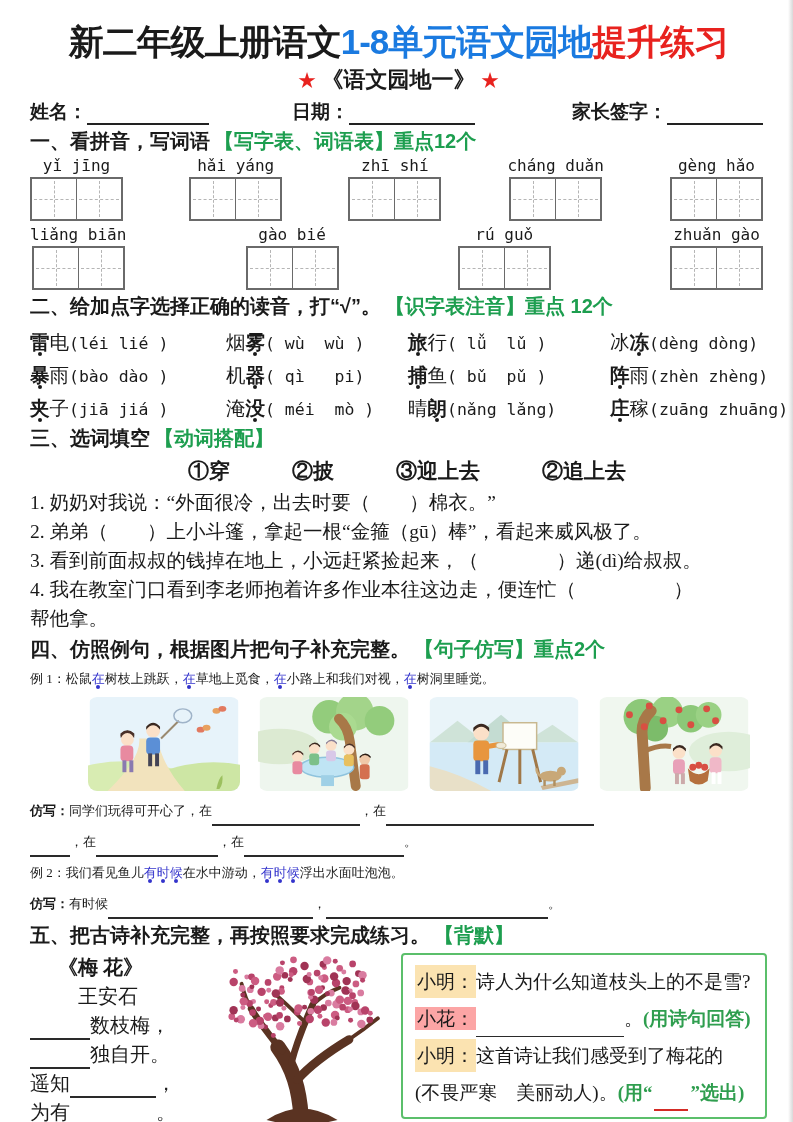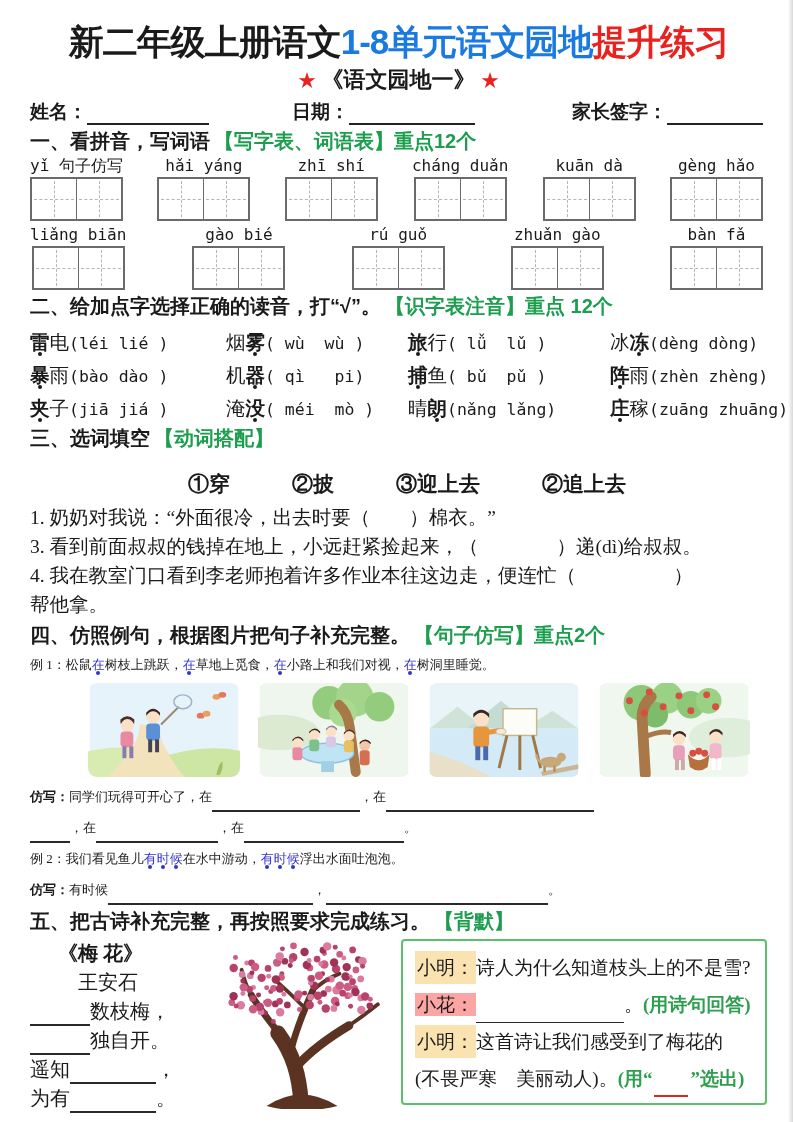--- a/index.html
+++ b/index.html
@@ -44,21 +44,21 @@
   .rd-row{display:flex;white-space:nowrap;height:33px;line-height:38px;font-size:19.5px;}
   .rd-item{flex:0 0 auto;}
   .rd-item:nth-child(1){width:196px;} .rd-item:nth-child(2){width:182px;}
   .rd-item:nth-child(3){width:202px;} .rd-item:nth-child(4){width:155px;}
   .rd-opts{font-family:"DejaVu Sans Mono",monospace;font-size:16.5px;white-space:pre;}
   .adot{font-weight:bold;position:relative;font-family:"Liberation Sans",sans-serif;}
   .adot::after{content:"";position:absolute;left:50%;bottom:-3px;transform:translateX(-50%);
                width:4px;height:4px;border-radius:50%;background:#1a1a1a;}
 
   
-  .opt-row{display:flex;gap:62px;margin:19px 0 2px 158px;font-size:21px;font-weight:bold;line-height:30px;font-family:Liberation Mono, monospace;}
+  .opt-row{display:flex;gap:62px;margin:4px 0 2px 158px;font-size:21px;font-weight:bold;line-height:30px;}
   .sent{font-size:19.5px;line-height:29px;white-space:nowrap;}
 
   
   .ex-line{font-size:13px;line-height:31px;white-space:nowrap;}
   .em-ch{color:#3333cc;position:relative;}
   .em-ch::after{content:"";position:absolute;left:50%;bottom:-3px;transform:translateX(-50%);
                 width:4px;height:4px;border-radius:50%;background:#3333cc;}
   .b{font-weight:bold;font-family:"Liberation Sans",sans-serif;margin-top:35px;}
   .blank{display:inline-block;border-bottom:2px solid #2a2a2a;height:20px;vertical-align:bottom;}
   .scene-row{display:flex;gap:18px;margin:3px 0 4px 58px;}
@@ -90,21 +90,21 @@
   <div class="hdr-row">
     <div class="hdr-item hdr-name"><span>姓名：</span><span class="uline" style="width:122px"></span></div>
     <div class="hdr-item hdr-date"><span>日期：</span><span class="uline" style="width:126px"></span></div>
     <div class="hdr-item"><span>家长签字：</span><span class="uline" style="width:96px"></span></div>
   </div>
 
   <div class="sec-head"><span>一、看拼音，写词语</span><span class="sec-tag">【写字表、词语表】重点12个</span></div>
 
   <div class="py-row" id="py-row1">
       <div class="py-col">
-        <div class="py-label">yǐ 句子仿写</div>
+        <div class="py-label">yǐ jīng</div>
         <div class="box-pair">
           <div class="box-cell"></div>
           <div class="box-cell"></div>
         </div>
       </div>
       <div class="py-col">
         <div class="py-label">hǎi yáng</div>
         <div class="box-pair">
           <div class="box-cell"></div>
           <div class="box-cell"></div>
@@ -118,27 +118,20 @@
         </div>
       </div>
       <div class="py-col">
         <div class="py-label">cháng duǎn</div>
         <div class="box-pair">
           <div class="box-cell"></div>
           <div class="box-cell"></div>
         </div>
       </div>
       <div class="py-col">
-        <div class="py-label">kuān dà</div>
-        <div class="box-pair">
-          <div class="box-cell"></div>
-          <div class="box-cell"></div>
-        </div>
-      </div>
-      <div class="py-col">
         <div class="py-label">gèng hǎo</div>
         <div class="box-pair">
           <div class="box-cell"></div>
           <div class="box-cell"></div>
         </div>
       </div>
     </div>
   <div class="py-row" id="py-row2" style="margin-top:4px">
       <div class="py-col">
         <div class="py-label">liǎng biān</div>
@@ -156,27 +149,20 @@
       </div>
       <div class="py-col">
         <div class="py-label">rú guǒ</div>
         <div class="box-pair">
           <div class="box-cell"></div>
           <div class="box-cell"></div>
         </div>
       </div>
       <div class="py-col">
         <div class="py-label">zhuǎn gào</div>
-        <div class="box-pair">
-          <div class="box-cell"></div>
-          <div class="box-cell"></div>
-        </div>
-      </div>
-      <div class="py-col">
-        <div class="py-label">bàn fǎ</div>
         <div class="box-pair">
           <div class="box-cell"></div>
           <div class="box-cell"></div>
         </div>
       </div>
     </div>
 
   <div class="sec-head"><span>二、给加点字选择正确的读音，打“√”。</span><span class="sec-tag">【识字表注音】重点 12个</span></div>
 
   <div class="rd-grid" id="rd-grid">
@@ -203,20 +189,21 @@
   <div class="sec-head"><span>三、选词填空</span><span class="sec-tag">【动词搭配】</span></div>
 
   <div class="opt-row" id="opt-row">
       <span>①穿</span>
       <span>②披</span>
       <span>③迎上去</span>
       <span>②追上去</span>
     </div>
   <div id="sentences">
       <div class="sent">1. 奶奶对我说：“外面很冷，出去时要（　　）棉衣。”</div>
+      <div class="sent">2. 弟弟（　　）上小斗篷，拿起一根“金箍（gū）棒”，看起来威风极了。</div>
       <div class="sent">3. 看到前面叔叔的钱掉在地上，小远赶紧捡起来，（　　　　）递(dì)给叔叔。</div>
       <div class="sent">4. 我在教室门口看到李老师抱着许多作业本往这边走，便连忙（　　　　　）</div>
       <div class="sent">帮他拿。</div>
     </div>
 
   <div class="sec-head"><span>四、仿照例句，根据图片把句子补充完整。</span><span class="sec-tag">【句子仿写】重点2个</span></div>
 
   <div class="ex-line" id="ex1"><span>例 1：松鼠</span><span class="em-ch">在</span><span>树枝上跳跃，</span><span class="em-ch">在</span><span>草地上觅食，</span><span class="em-ch">在</span><span>小路上和我们对视，</span><span class="em-ch">在</span><span>树洞里睡觉。</span></div>
 
   <div class="scene-row">

